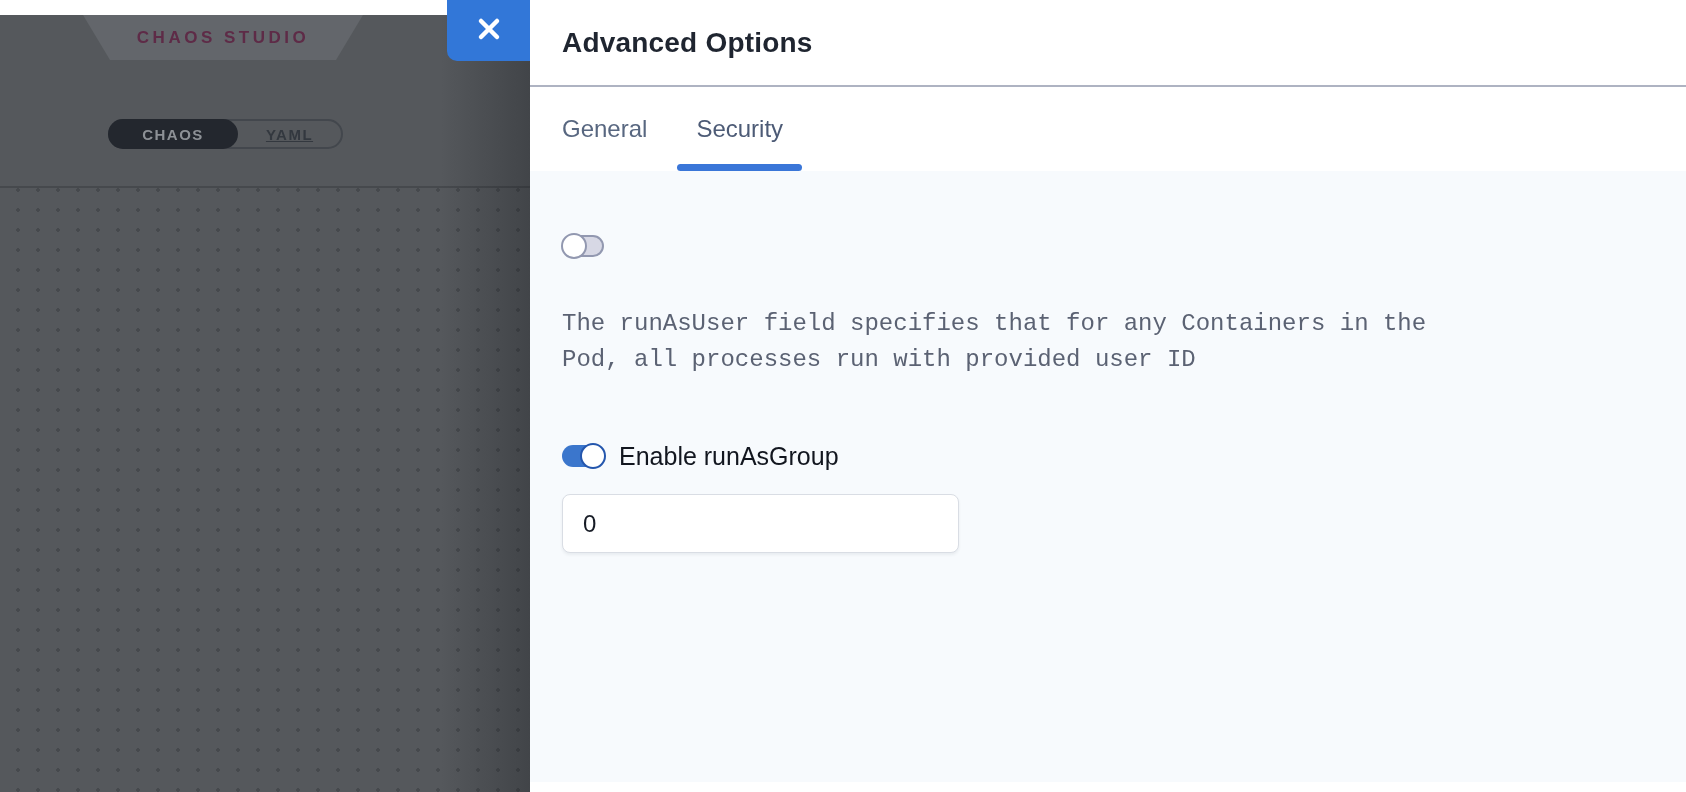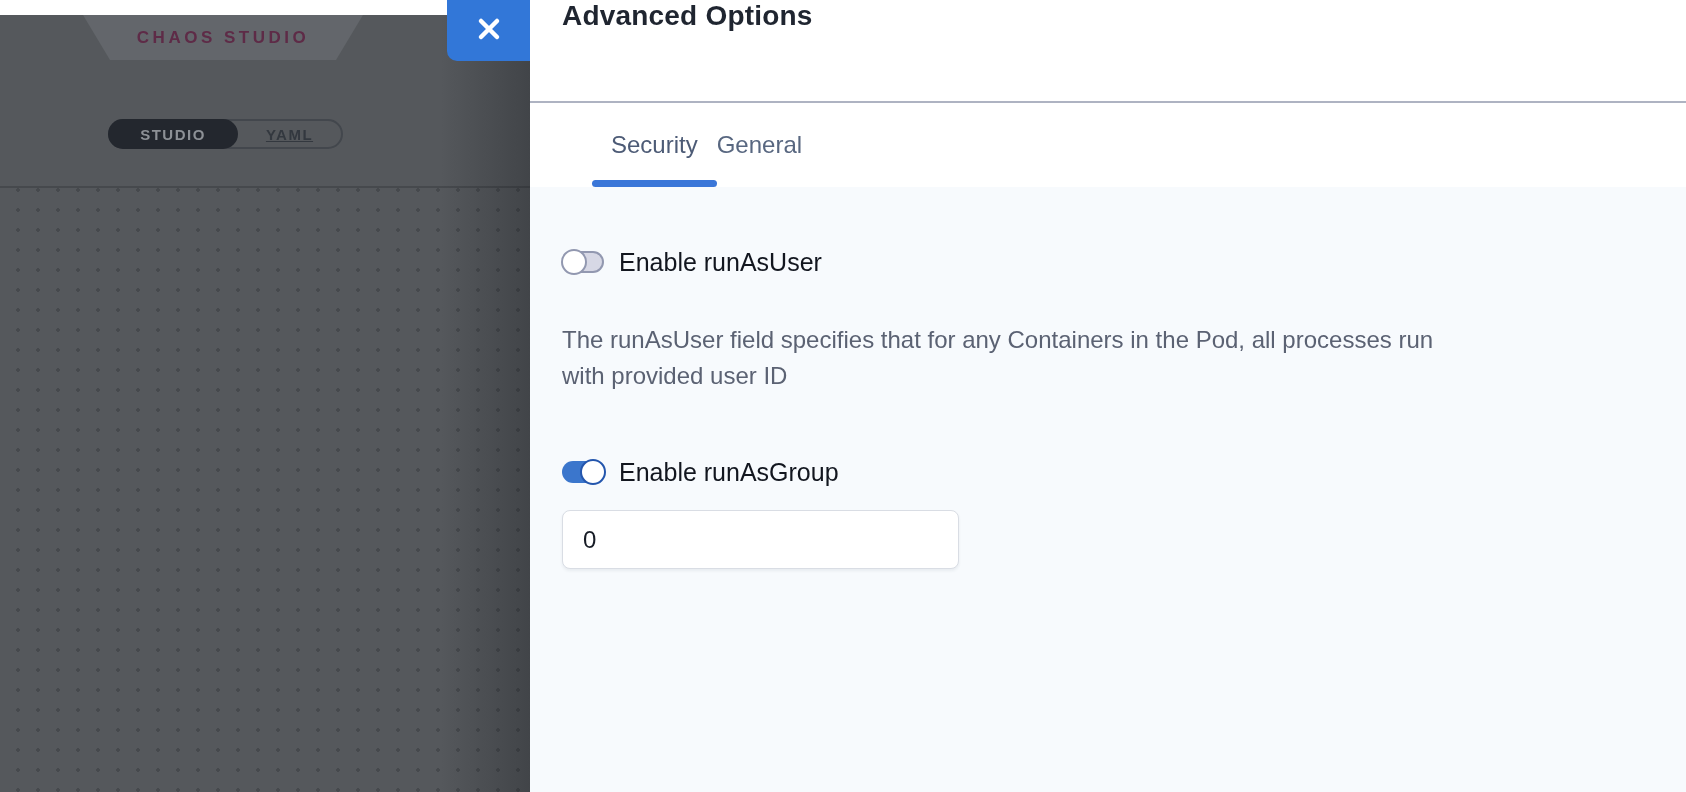--- a/index.html
+++ b/index.html
@@ -58,21 +58,21 @@
     display: flex; align-items: center; justify-content: center;
     cursor: pointer; z-index: 5;
   }
 
   
   .drawer {
     position: absolute; left: 530px; top: 0; width: 1156px; height: 792px;
     background: #ffffff;
   }
   .drawer-header {
-    height: 103px; display: flex; align-items: flex-start;
+    height: 87px; display: flex; align-items: center;
     padding: 0 32px; border-bottom: 2px solid #aeb3c2; background: #ffffff;
   }
   .drawer-title { font-size: 28px; font-weight: 600; color: #1f2530; letter-spacing: 0.2px; }
 
   .tabs {
     height: 84px; display: flex; align-items: stretch; padding: 0 32px; background: #ffffff;
   }
   .tab {
     position: relative; display: flex; align-items: center;
     font-size: 24px; color: #586780; cursor: pointer;
@@ -100,42 +100,42 @@
     position: absolute; top: -2px; width: 26px; height: 26px; border-radius: 50%;
     background: #ffffff;
   }
   .switch.off { background: #d7d8e5; border: 2px solid #9298b0; }
   .switch.off .knob { left: -3px; top: -4px; border: 2px solid #9298b0; }
   .switch.on { background: #3b76cc; }
   .switch.on .knob { right: -2px; border: 2px solid #2456ad; }
 
   .field-desc {
     margin-top: 47px; max-width: 912px;
-    font-size: 24px; line-height: 36px; color: #5b6273;
+    font-size: 24px; line-height: 36px; color: #5b6273; font-family: Liberation Mono, monospace;
   }
   .field-desc.second { margin-top: 42px; }
 
   .value-input {
     display: block; margin-top: 25px; width: 397px; height: 59px;
     background: #ffffff; border: 1.5px solid #d9dde4; border-radius: 8px;
     padding: 0 0 0 20px; font-size: 24px; color: #171c26;
     font-family: "Liberation Sans", "DejaVu Sans", sans-serif;
     box-shadow: 0 2px 3px rgba(40,50,70,0.07);
     outline: none;
   }
 </style>
 </head>
 <body>
 
 <div class="canvas">
   <div class="brand-banner">
     <span>CHAOS STUDIO</span>
   </div>
   <div class="mode-toggle">
-    <div class="mode-seg visual">STUDIO</div>
+    <div class="mode-seg visual">CHAOS</div>
     <div class="mode-seg yaml">YAML</div>
   </div>
   <div class="canvas-divider"></div>
   <div class="dot-grid"></div>
 </div>
 
 <button class="close-btn">
   <span class="icon">
     <svg width="24" height="24" viewBox="0 0 24 24" aria-hidden="true">
       <line x1="4" y1="4" x2="20" y2="20" stroke="#ffffff" stroke-width="4.5" stroke-linecap="round"></line>
@@ -143,31 +143,30 @@
     </svg>
   </span>
 </button>
 
 <div class="drawer">
   <div class="drawer-header">
     <div class="drawer-title">Advanced Options</div>
   </div>
 
   <div class="tabs">
+    <div class="tab general">General</div>
     <div class="tab security active">Security</div>
-    <div class="tab general">General</div>
   </div>
 
   <div class="drawer-content">
 
     <div class="toggle-row">
       <div class="switch off">
         <div class="knob"></div>
       </div>
-      <div class="toggle-label">Enable runAsUser</div>
     </div>
 
     <p class="field-desc">The runAsUser field specifies that for any Containers in the Pod, all processes run with provided user ID</p>
 
     <div class="toggle-row second">
       <div class="switch on">
         <div class="knob"></div>
       </div>
       <div class="toggle-label">Enable runAsGroup</div>
     </div>

